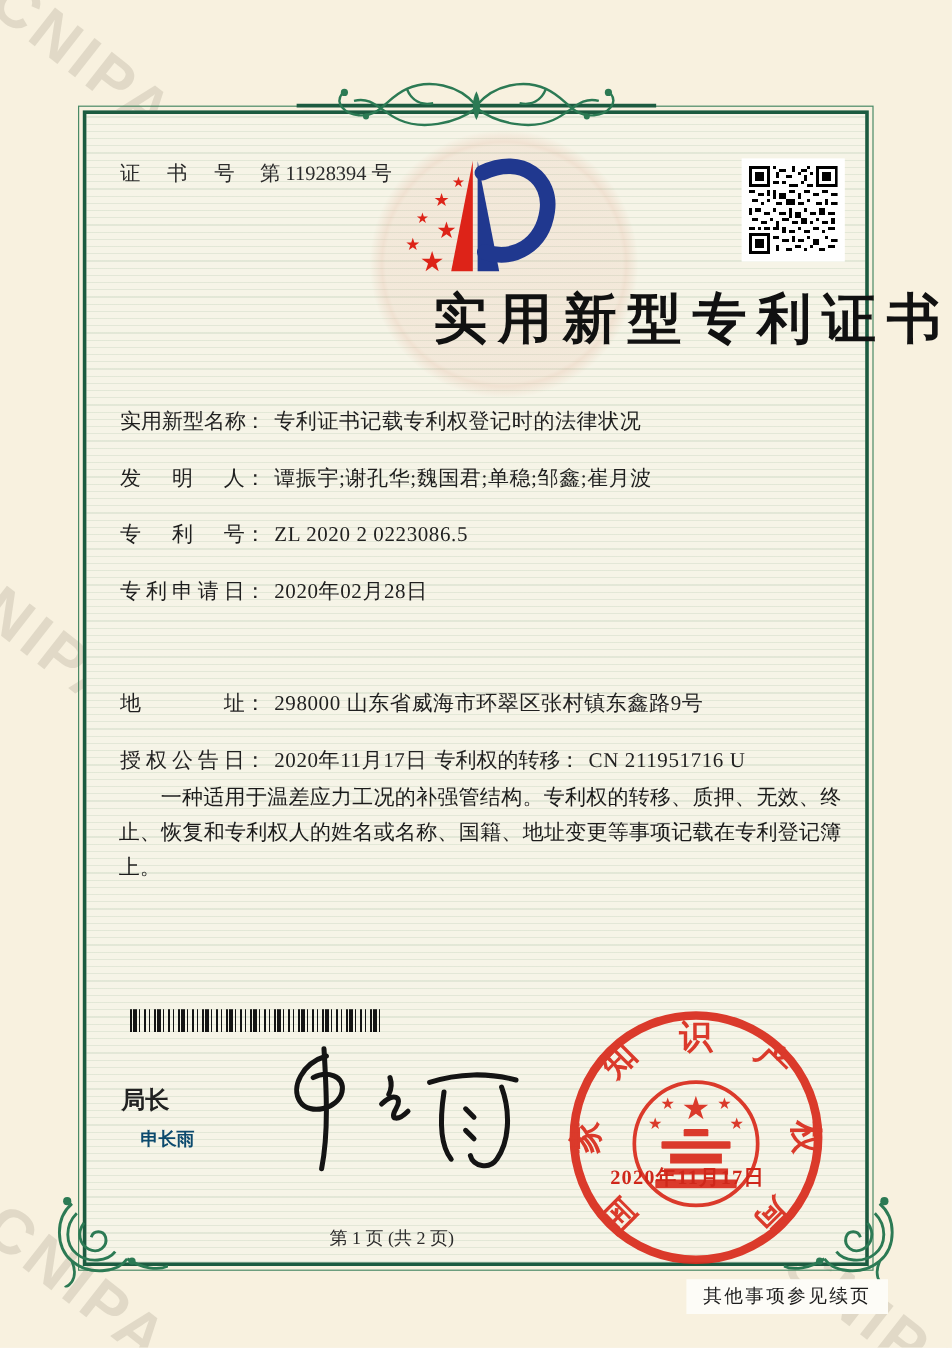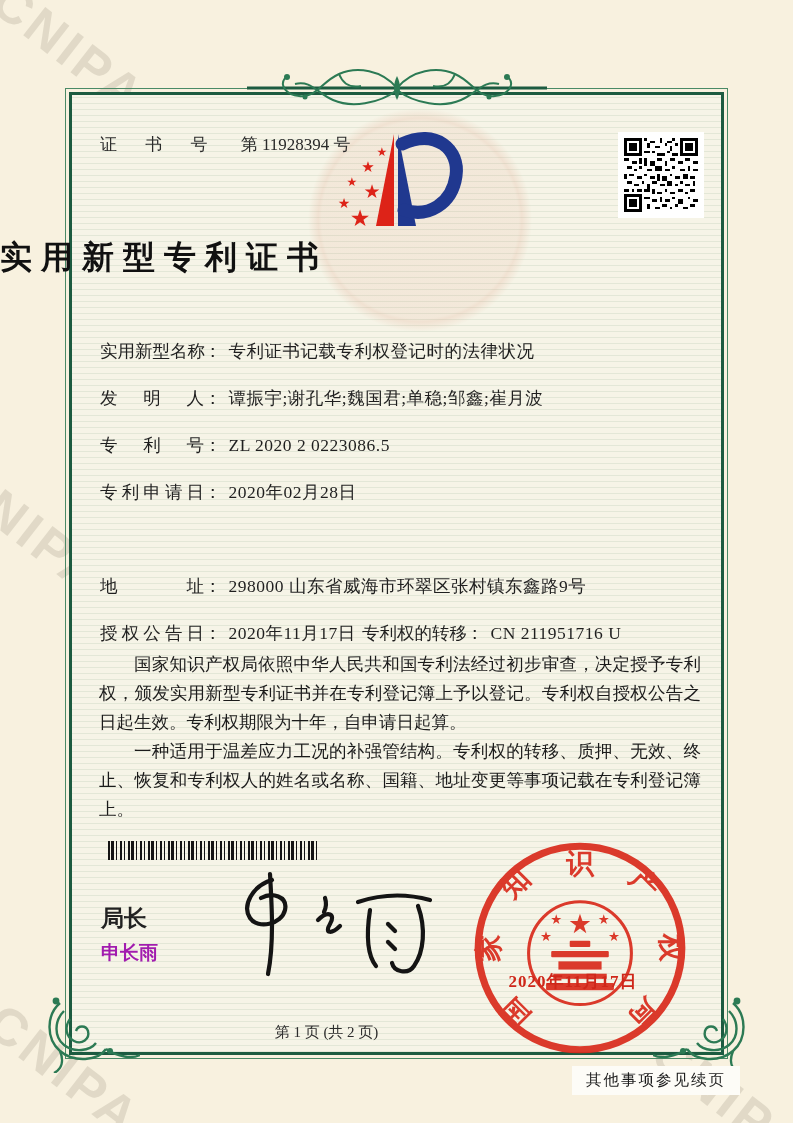--- a/index.html
+++ b/index.html
@@ -28,39 +28,39 @@
   }
   .pink-blob{
     position:absolute;left:300px;top:100px;width:240px;height:240px;border-radius:50%;
     background:radial-gradient(circle, rgba(214,130,100,0.10) 0 58%, rgba(214,130,100,0.16) 60%, transparent 66%);
     z-index:2;
   }
   .content{position:absolute;inset:0;z-index:3;}
   .cert-no{
     position:absolute;left:100px;top:133px;font-size:17px;color:#2a2a2a;
   }
-  .cert-no .lbl{letter-spacing:9px;margin-right:20px;font-family:Liberation Mono, monospace;}
+  .cert-no .lbl{letter-spacing:9px;margin-right:8px;}
   .doc-title{
-    position:absolute;left:0;top:236px;width:100%;text-align:left;
-    font-size:32px;font-weight:bold;letter-spacing:9px;color:#111;
+    position:absolute;left:0;top:236px;width:100%;text-align:right;
+    font-size:45px;font-weight:bold;letter-spacing:9px;color:#111;
   }
   .frow{position:absolute;left:100px;font-size:17.5px;white-space:nowrap;}
   .flabel{display:inline-block;width:104px;text-align:justify;text-align-last:justify;vertical-align:top;}
   .fcolon{display:inline-block;margin-right:7px;}
   .fvalue{letter-spacing:0.5px;}
   .grant2{position:absolute;left:262px;top:0;}
   .paras{position:absolute;left:99px;top:650px;width:602px;font-size:17.5px;line-height:29px;color:#1b1b1b;}
   .paras p{margin:0;text-indent:2em;text-align:justify;}
   .barcode{
     position:absolute;left:108px;top:841px;width:212px;height:19px;
     background:
       repeating-linear-gradient(90deg,#141414 0 2px,transparent 2px 3px,#141414 3px 6px,transparent 6px 8px,#141414 8px 9px,transparent 9px 12px,#141414 12px 14px,transparent 14px 16px,#141414 16px 17px,transparent 17px 20px);
   }
-  .signer-title{position:absolute;left:101px;top:903px;font-size:23px;font-weight:bold;color:#222;}
-  .signer-name{position:absolute;left:101px;top:940px;font-size:19px;font-weight:bold;color:#a21caf;}
+  .signer-title{position:absolute;left:101px;top:903px;font-size:20px;font-weight:bold;color:#222;}
+  .signer-name{position:absolute;left:117px;top:940px;font-size:15px;font-weight:bold;color:#0c4a6e;}
   .signature{position:absolute;left:228px;top:868px;z-index:3;}
   .seal{position:absolute;left:470px;top:838px;width:220px;height:220px;z-index:4;}
   .seal-date{
     position:absolute;left:488px;top:970px;width:170px;text-align:center;z-index:5;
     font-size:17px;color:#cf271a;font-weight:bold;white-space:nowrap;letter-spacing:1px;
   }
   .page-num{position:absolute;left:0;top:1023px;width:653px;text-align:center;font-size:15px;color:#2c2c2c;}
   .continuation{
     position:absolute;left:0;top:1066px;width:740px;text-align:right;z-index:3;
   }
@@ -273,21 +273,20 @@
     <span class="flabel">地址</span><span class="fcolon">：</span><span class="fvalue">298000 山东省威海市环翠区张村镇东鑫路9号</span>
   </div>
   <div class="frow" style="top:621px">
     <span class="flabel">授权公告日</span><span class="fcolon">：</span><span class="fvalue">2020年11月17日</span>
     <span class="grant2">
       <span class="flabel">专利权的转移</span><span class="fcolon">：</span><span class="fvalue">CN 211951716 U</span>
     </span>
   </div>
 
   <div class="paras">
-    <p>国家知识产权局依照中华人民共和国专利法经过初步审查，决定授予专利权，颁发实用新型专利证书并在专利登记簿上予以登记。专利权自授权公告之日起生效。专利权期限为十年，自申请日起算。</p>
     <p>一种适用于温差应力工况的补强管结构。专利权的转移、质押、无效、终止、恢复和专利权人的姓名或名称、国籍、地址变更等事项记载在专利登记簿上。</p>
   </div>
 
   <div class="barcode"></div>
 
   <div class="signer-title">局长</div>
   <div class="signer-name">申长雨</div>
 
   <svg class="signature" width="215" height="110" viewBox="0 0 215 110">
     <g stroke="#141414" stroke-width="4.2" fill="none" stroke-linecap="round" stroke-linejoin="round">

